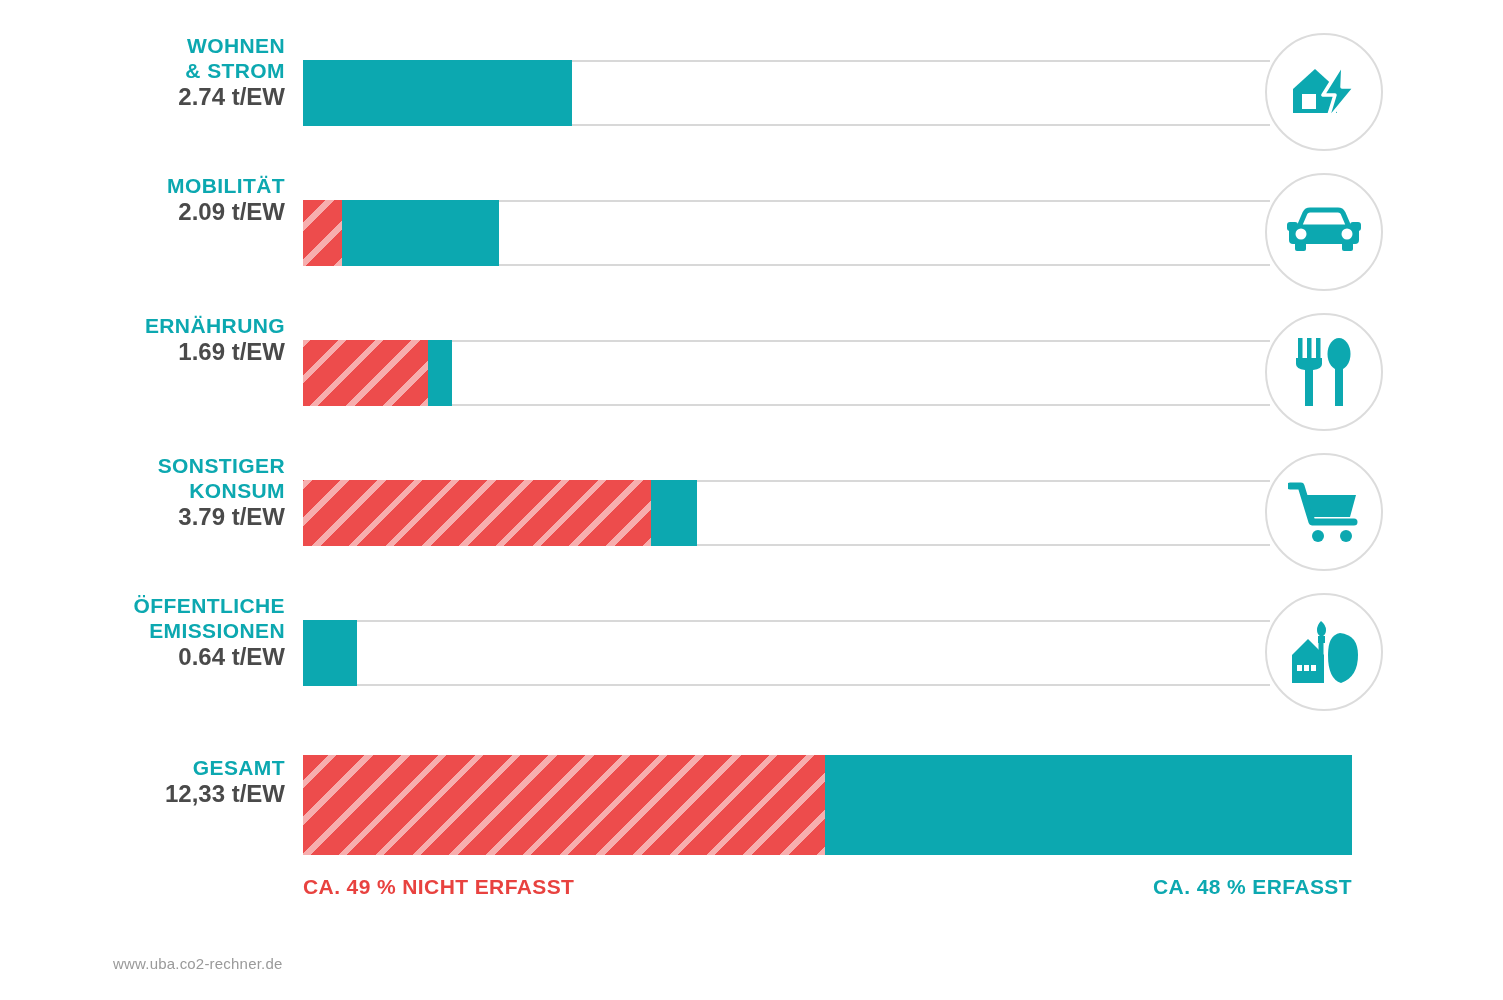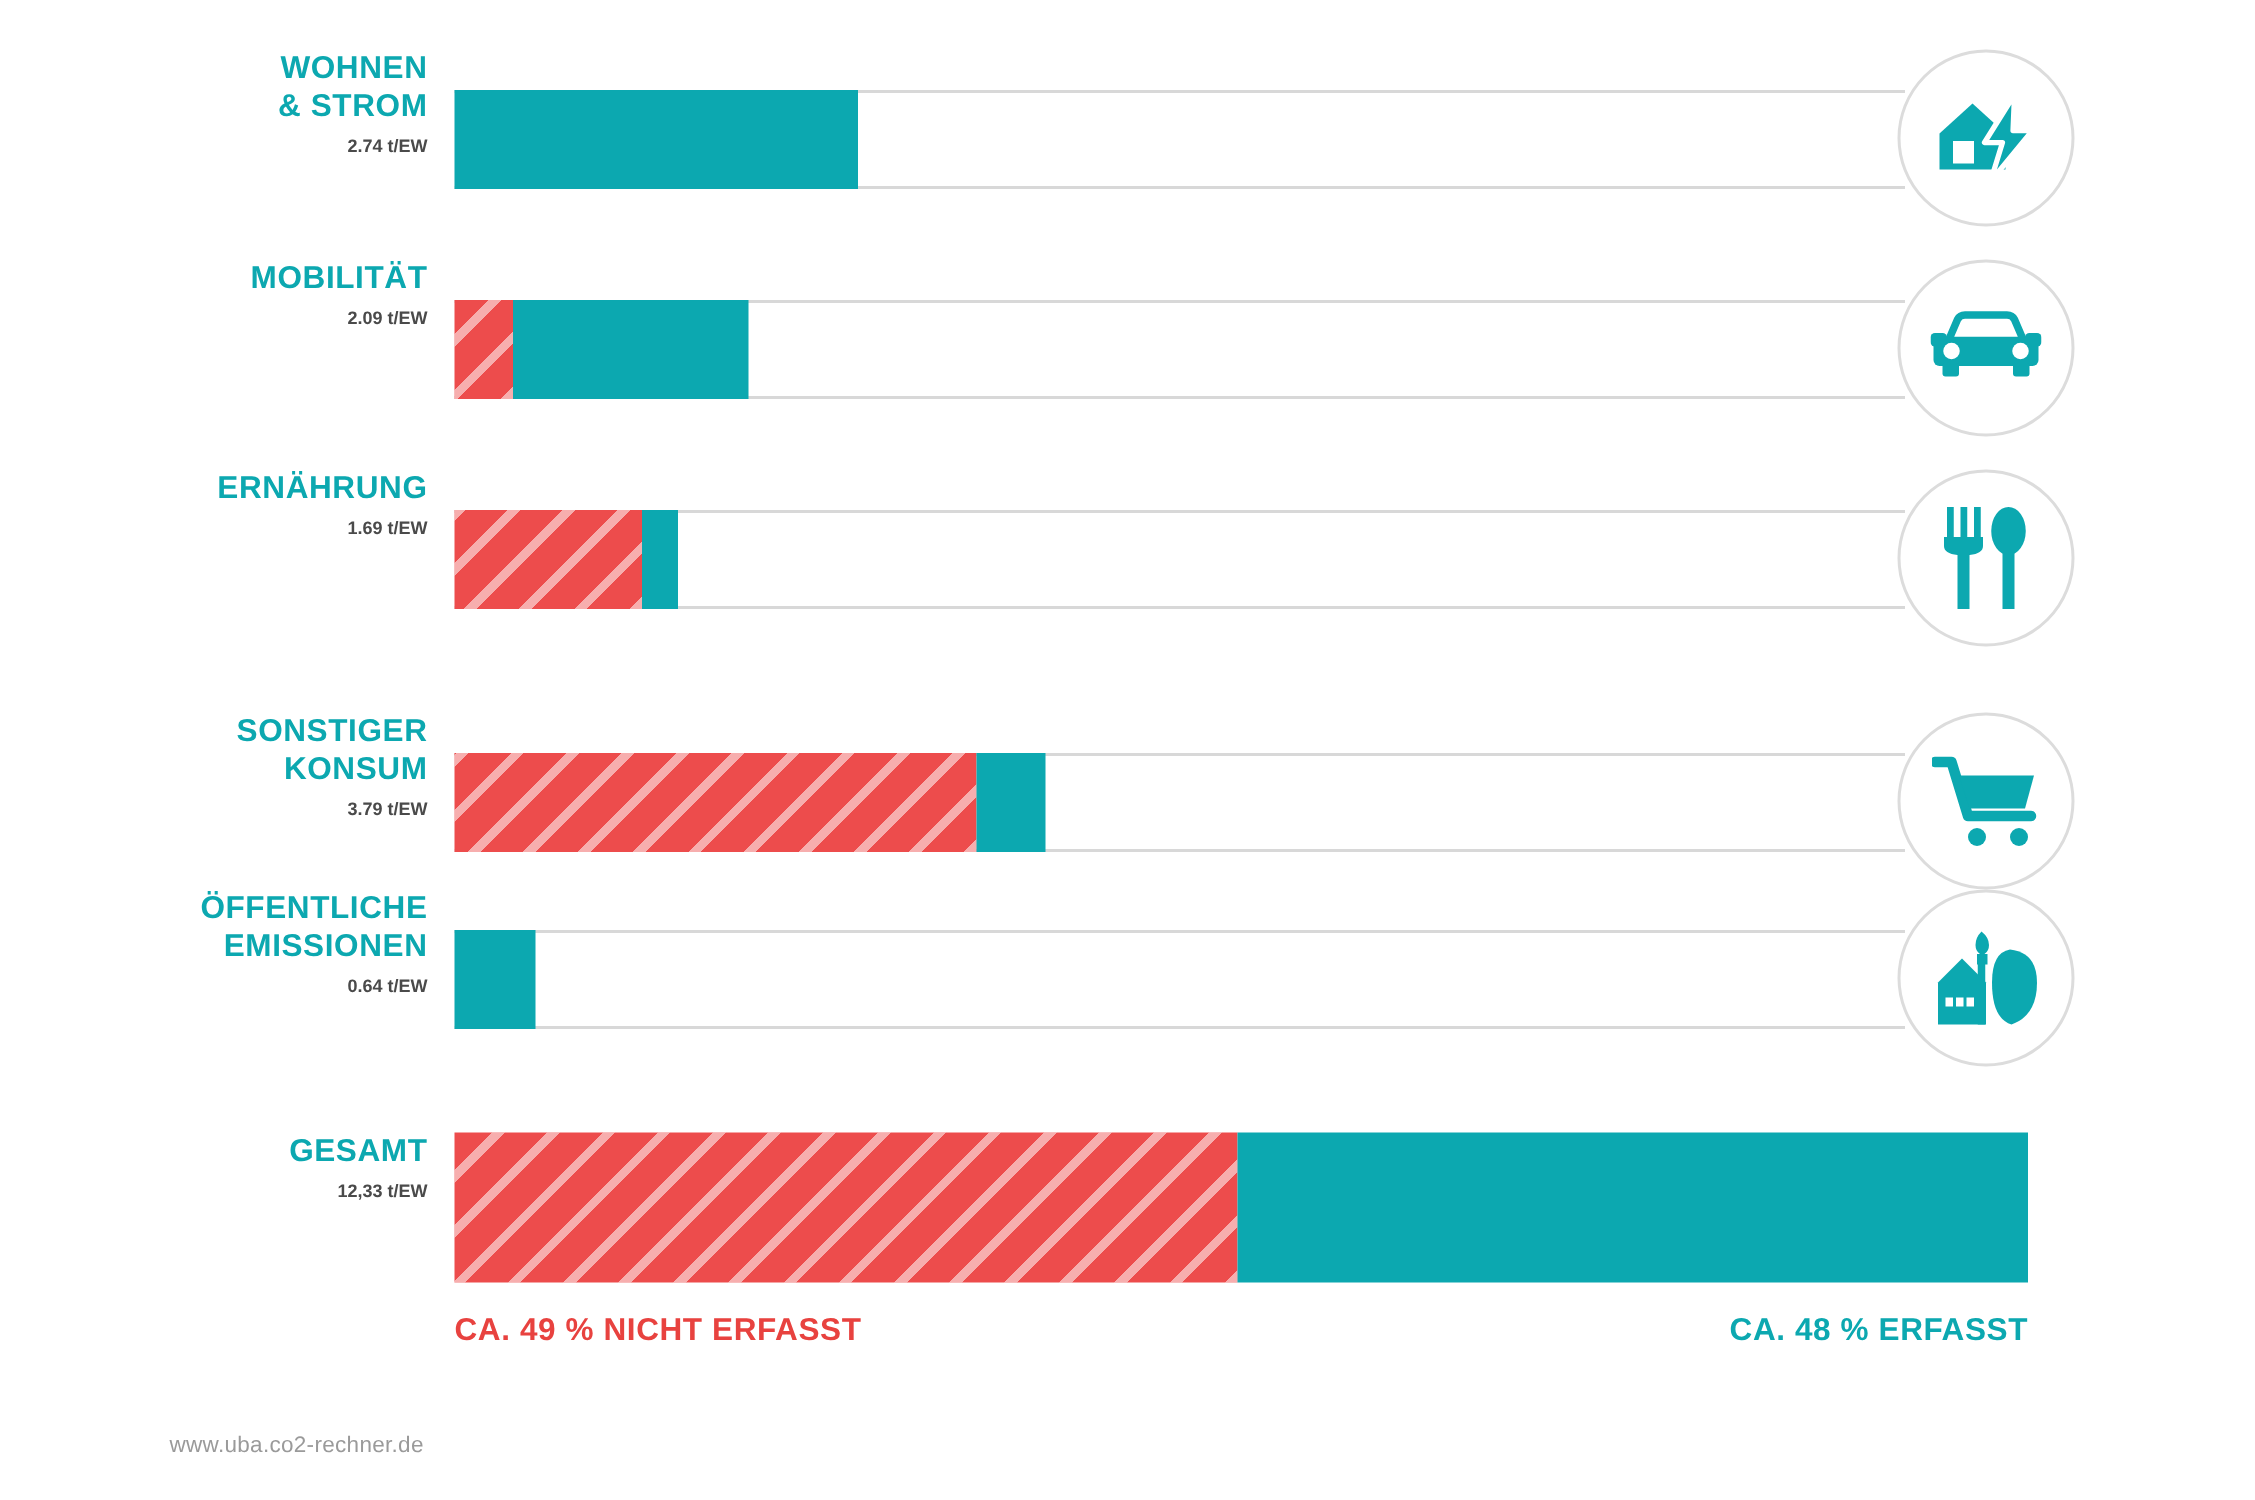--- a/index.html
+++ b/index.html
@@ -24,21 +24,21 @@
     color:#0CA8B0;
     font-weight:bold;
     font-size:21px;
     letter-spacing:0.4px;
     line-height:25px;
     text-transform:uppercase;
   }
   .cat-value{
     color:#4a4a4a;
     font-weight:bold;
-    font-size:12px;
+    font-size:24px;
     line-height:26px;
     margin-top:1px;
   }
 
   
   .track{
     position:absolute;
     left:303px;top:27px;
     width:967px;height:66px;
     border-top:2px solid #d8d8d8;
@@ -163,21 +163,21 @@
           <rect x="13" y="2" width="4.5" height="22" fill="#0CA8B0"></rect>
           <rect x="22" y="2" width="4.5" height="22" fill="#0CA8B0"></rect>
           <path d="M2 22 L28 22 L28 28 Q28 33 19 34 L19 70 L11 70 L11 34 Q2 33 2 28 Z" fill="#0CA8B0"></path>
           <ellipse cx="45" cy="18" rx="11.5" ry="16" fill="#0CA8B0"></ellipse>
           <rect x="41" y="30" width="8" height="40" fill="#0CA8B0"></rect>
         </svg>
       </span>
     </div>
   </div>
 
-  <div class="row" style="top:475px;">
+  <div class="row" style="top:453px;">
     <div class="row-label">
       <div class="cat-name">SONSTIGER</div>
       <div class="cat-name">KONSUM</div>
       <div class="cat-value">3.79 t/EW</div>
     </div>
     <div class="track">
       <div class="seg red" style="left:0px;width:348px;"></div>
       <div class="seg teal" style="left:348px;width:46px;"></div>
     </div>
     <div class="icon-circle">

